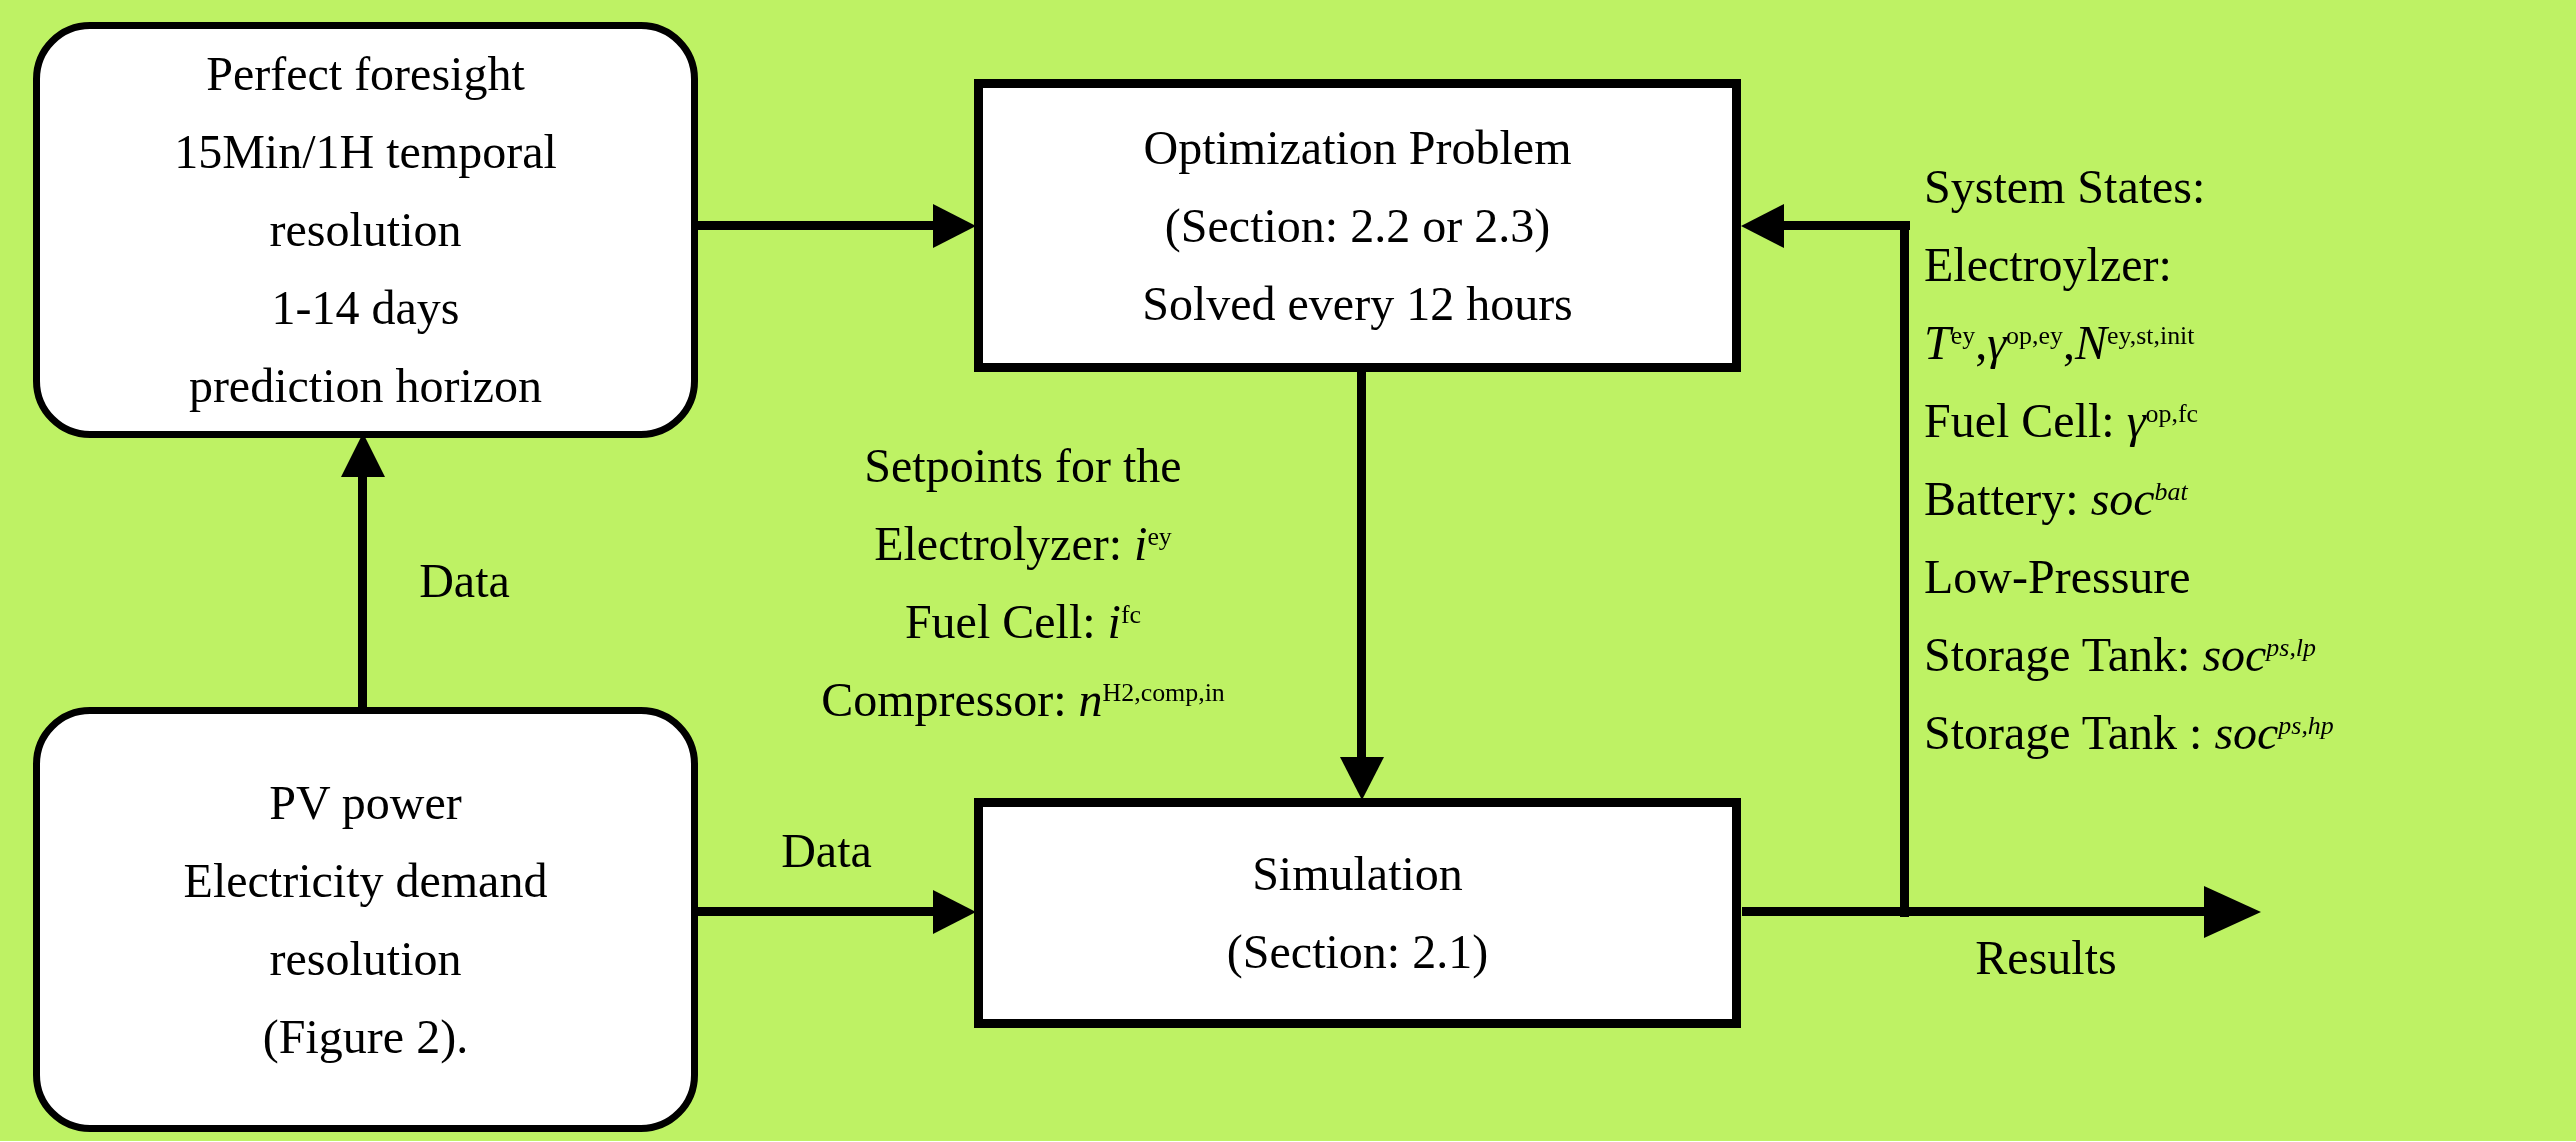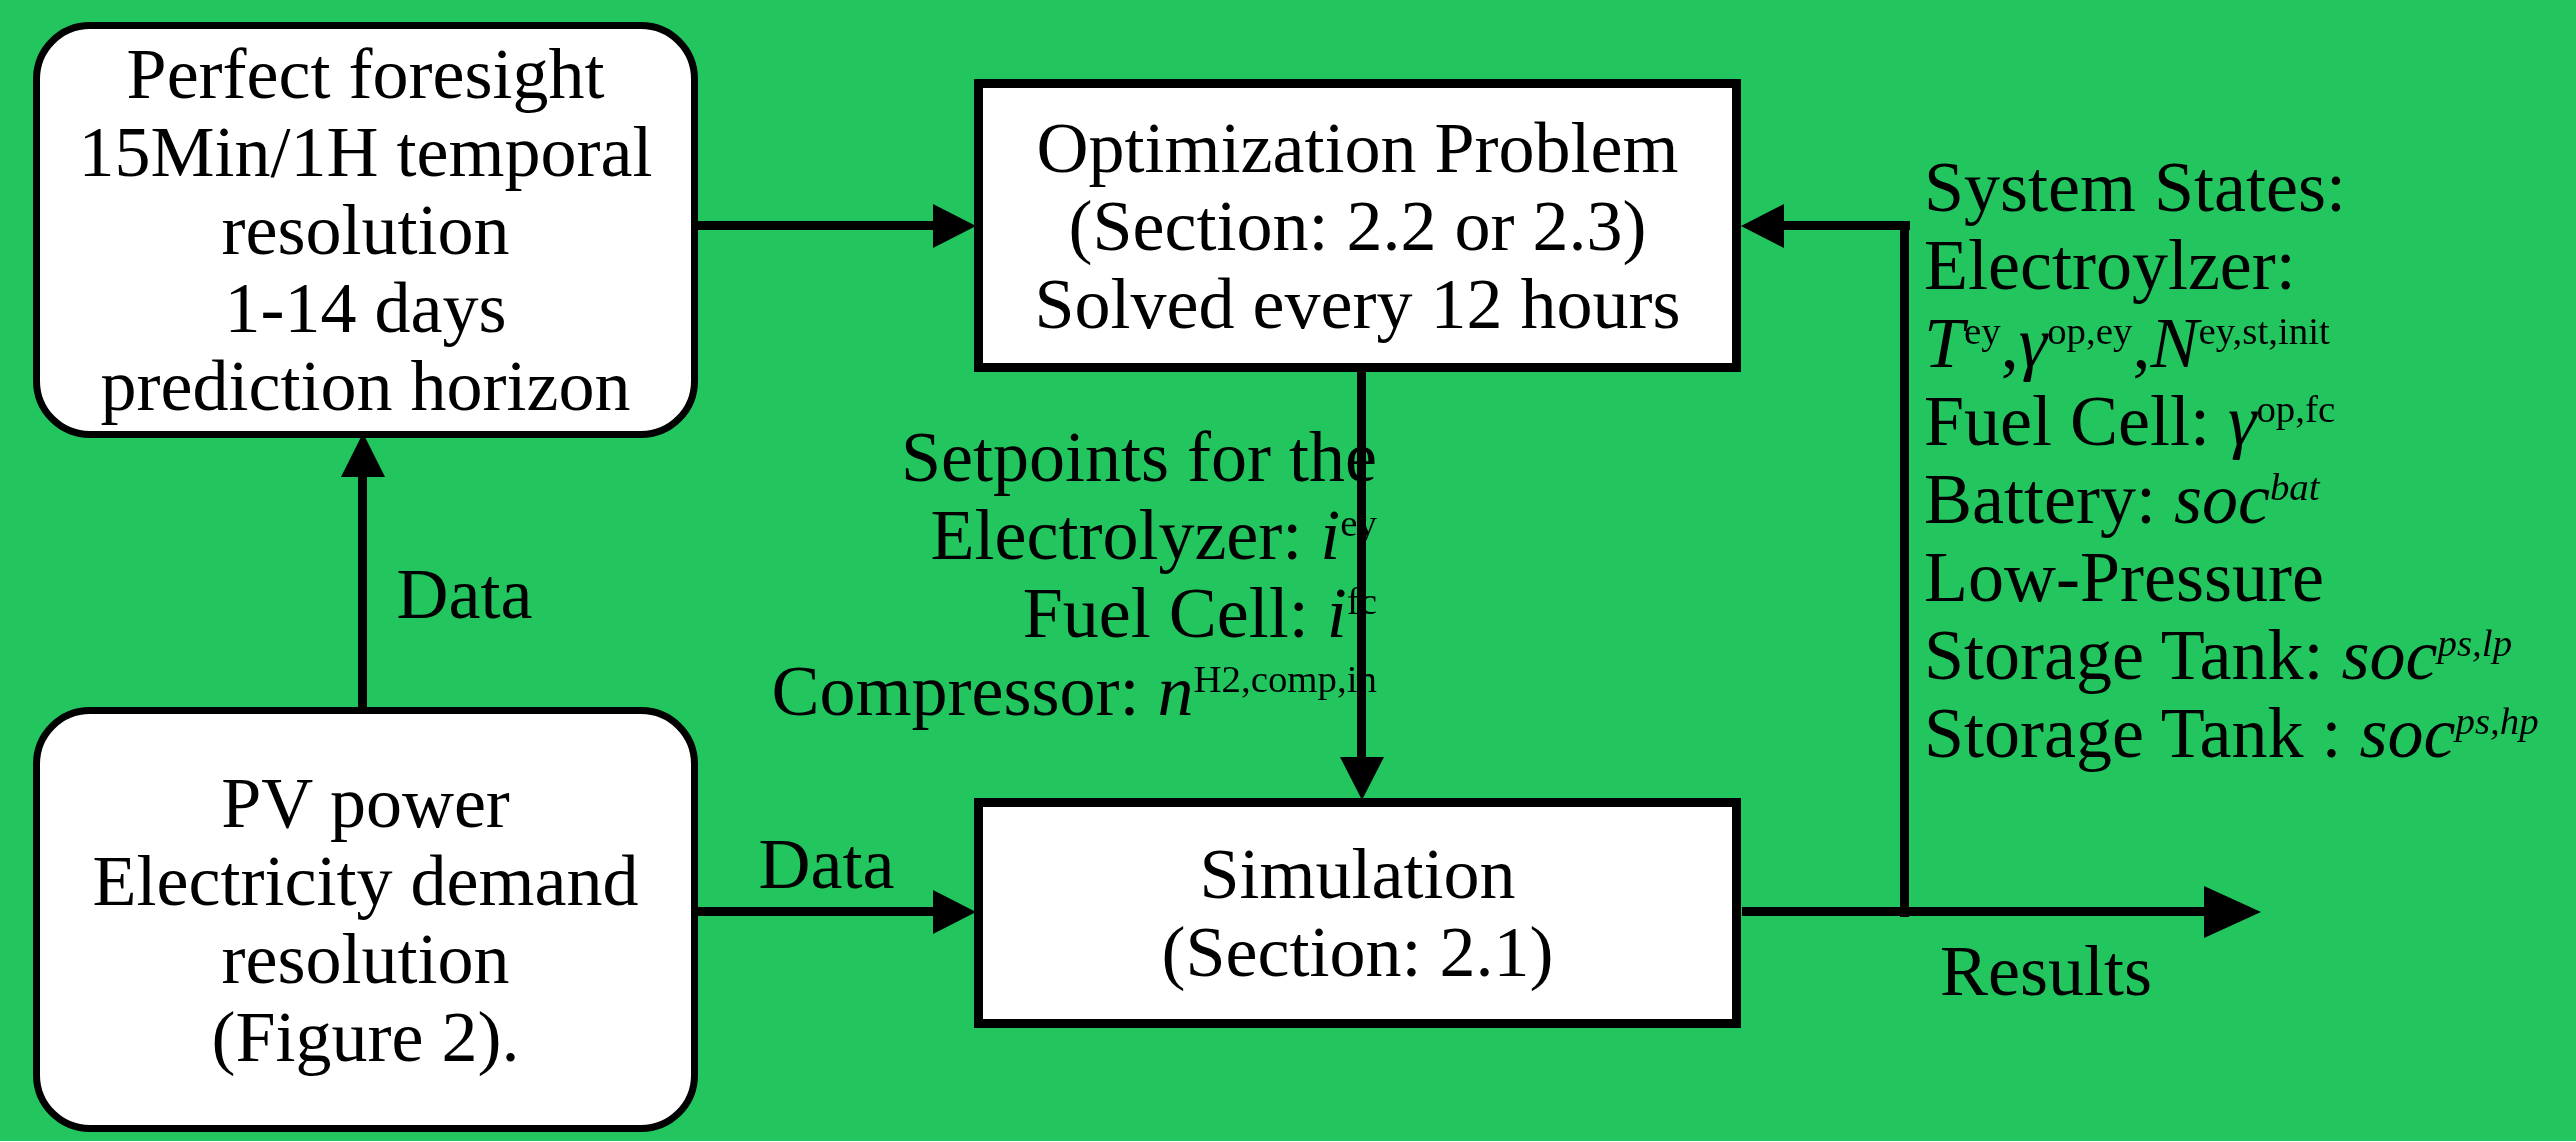--- a/index.html
+++ b/index.html
@@ -1,21 +1,21 @@
 <!DOCTYPE html>
 <html style="font-size:12.6px"><head>
 <meta charset="utf-8">
 <style>
   html,body{margin:0;padding:0;background:#ffffff;}
   .canvas{
     position:relative;
     width:2576px;height:1141px;
-    background:#22c55e;
+    background:#bef264;
     font-family:"Liberation Serif", serif;
-    font-size:72px;
+    font-size:48px;
     color:#000;
     overflow:hidden;
   }
   .box{
     position:absolute;
     box-sizing:border-box;
     background:#ffffff;
     display:flex;
     flex-direction:column;
     justify-content:center;
@@ -80,21 +80,21 @@
   <div class="hline" style="left:694px;top:221px;width:242px;height:9.4px;"></div>
   <div class="tri tri-right" style="left:933px;top:204px;"></div>
 
   <div class="vline" style="left:358px;top:475px;width:9.4px;height:235px;"></div>
   <div class="tri tri-up" style="left:341px;top:433px;"></div>
   <div class="lbl" style="left:370px;top:553px;width:189px;">Data</div>
 
   <div class="vline" style="left:1357px;top:368px;width:9.4px;height:392px;"></div>
   <div class="tri tri-down" style="left:1340px;top:757px;"></div>
 
-  <div class="textblock centered" style="left:669px;top:418px;width:708px;text-align:right;">
+  <div class="textblock centered" style="left:669px;top:427px;width:708px;">
       <div class="line"><span>Setpoints for the</span></div>
       <div class="line"><span>Electrolyzer: </span><span style="font-style: italic;">i</span><sup>ey</sup></div>
       <div class="line"><span>Fuel Cell: </span><span style="font-style: italic;">i</span><sup>fc</sup></div>
       <div class="line"><span>Compressor: </span><span style="font-style: italic;">n</span><sup>H2,comp,in</sup></div>
     </div>
 
   <div class="hline" style="left:696px;top:907px;width:241px;height:9.4px;"></div>
   <div class="tri tri-right" style="left:933px;top:890px;"></div>
   <div class="lbl" style="left:732px;top:823px;width:189px;">Data</div>
 

